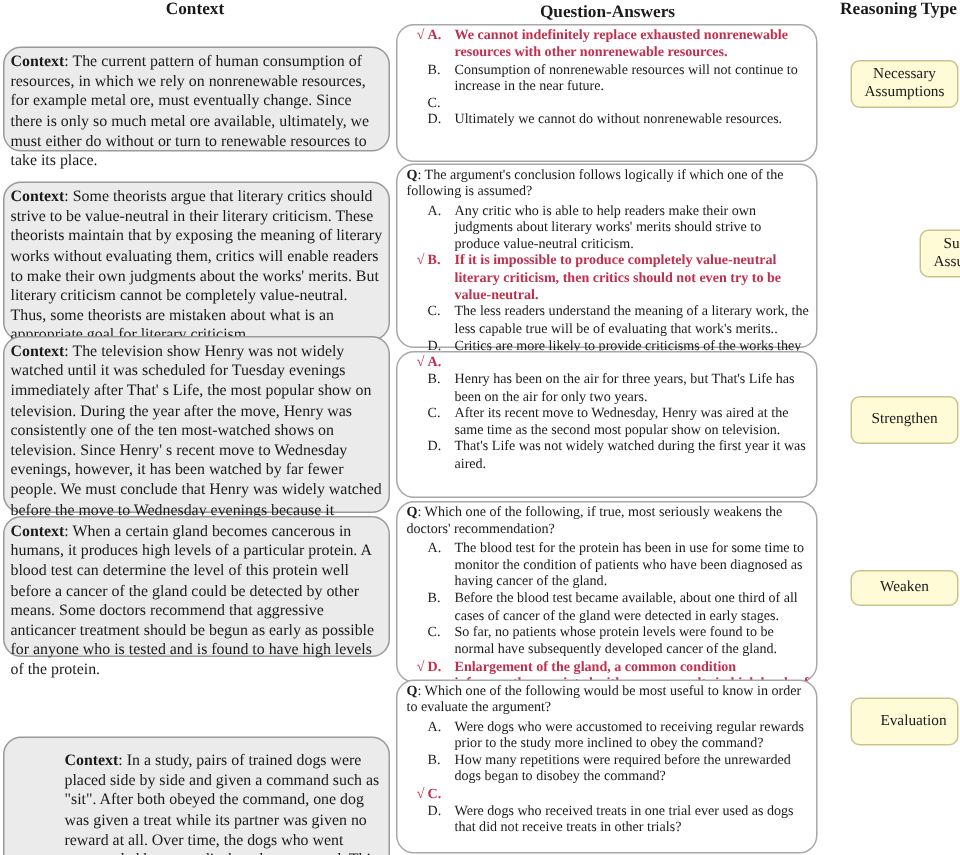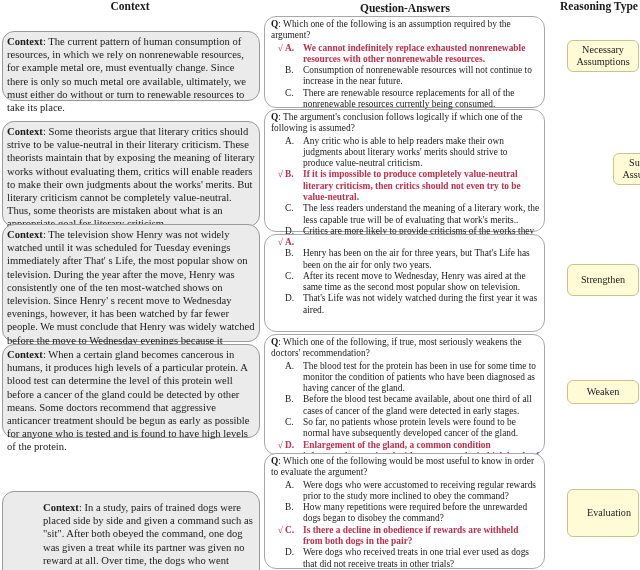--- a/index.html
+++ b/index.html
@@ -21,36 +21,34 @@
 <body>
 
 <div class="hdr" style="left:90px;width:80px;">Context</div>
 <div class="hdr" style="left:340px;width:130px;top:2px;">Question-Answers</div>
 <div class="hdr" style="left:558px;width:82px;">Reasoning Type</div>
 
 <div class="ctx" style="top:31px;height:70px;">
   <b>Context</b><span>: The current pattern of human consumption of resources, in which we rely on nonrenewable resources, for example metal ore, must eventually change. Since there is only so much metal ore available, ultimately, we must either do without or turn to renewable resources to take its place.</span>
 </div>
 <div class="qa" style="top:16px;height:92px;">
-  <div class="q"><b>Q</b><span>: Which one of the following is an assumption required by the argument?</span></div>
   <div class="opts">
       <div class="opt ok">
         <span class="mk">√</span>
         <span class="lt">A.</span>
         <span class="tx">We cannot indefinitely replace exhausted nonrenewable resources with other nonrenewable resources.</span>
       </div>
       <div class="opt">
         <span class="mk"></span>
         <span class="lt">B.</span>
         <span class="tx">Consumption of nonrenewable resources will not continue to increase in the near future.</span>
       </div>
       <div class="opt">
         <span class="mk"></span>
         <span class="lt">C.</span>
-        <span class="tx">There are renewable resource replacements for all of the nonrenewable resources currently being consumed.</span>
       </div>
       <div class="opt">
         <span class="mk"></span>
         <span class="lt">D.</span>
         <span class="tx">Ultimately we cannot do without nonrenewable resources.</span>
       </div>
     </div>
 </div>
 <div class="rt" style="top:40px;height:32px;">Necessary Assumptions</div>
 
@@ -154,22 +152,21 @@
         <span class="tx">Were dogs who were accustomed to receiving regular rewards prior to the study more inclined to obey the command?</span>
       </div>
       <div class="opt">
         <span class="mk"></span>
         <span class="lt">B.</span>
         <span class="tx">How many repetitions were required before the unrewarded dogs began to disobey the command?</span>
       </div>
       <div class="opt ok">
         <span class="mk">√</span>
         <span class="lt">C.</span>
-        <span class="tx">Is there a decline in obedience if rewards are withheld from both dogs in the pair?</span>
       </div>
       <div class="opt">
         <span class="mk"></span>
         <span class="lt">D.</span>
         <span class="tx">Were dogs who received treats in one trial ever used as dogs that did not receive treats in other trials?</span>
       </div>
     </div>
 </div>
-<div class="rt" style="top:489px;height:48px;padding-left:14px;">Evaluation</div>
+<div class="rt" style="top:465px;height:32px;padding-left:14px;">Evaluation</div>
 
 </body></html>

